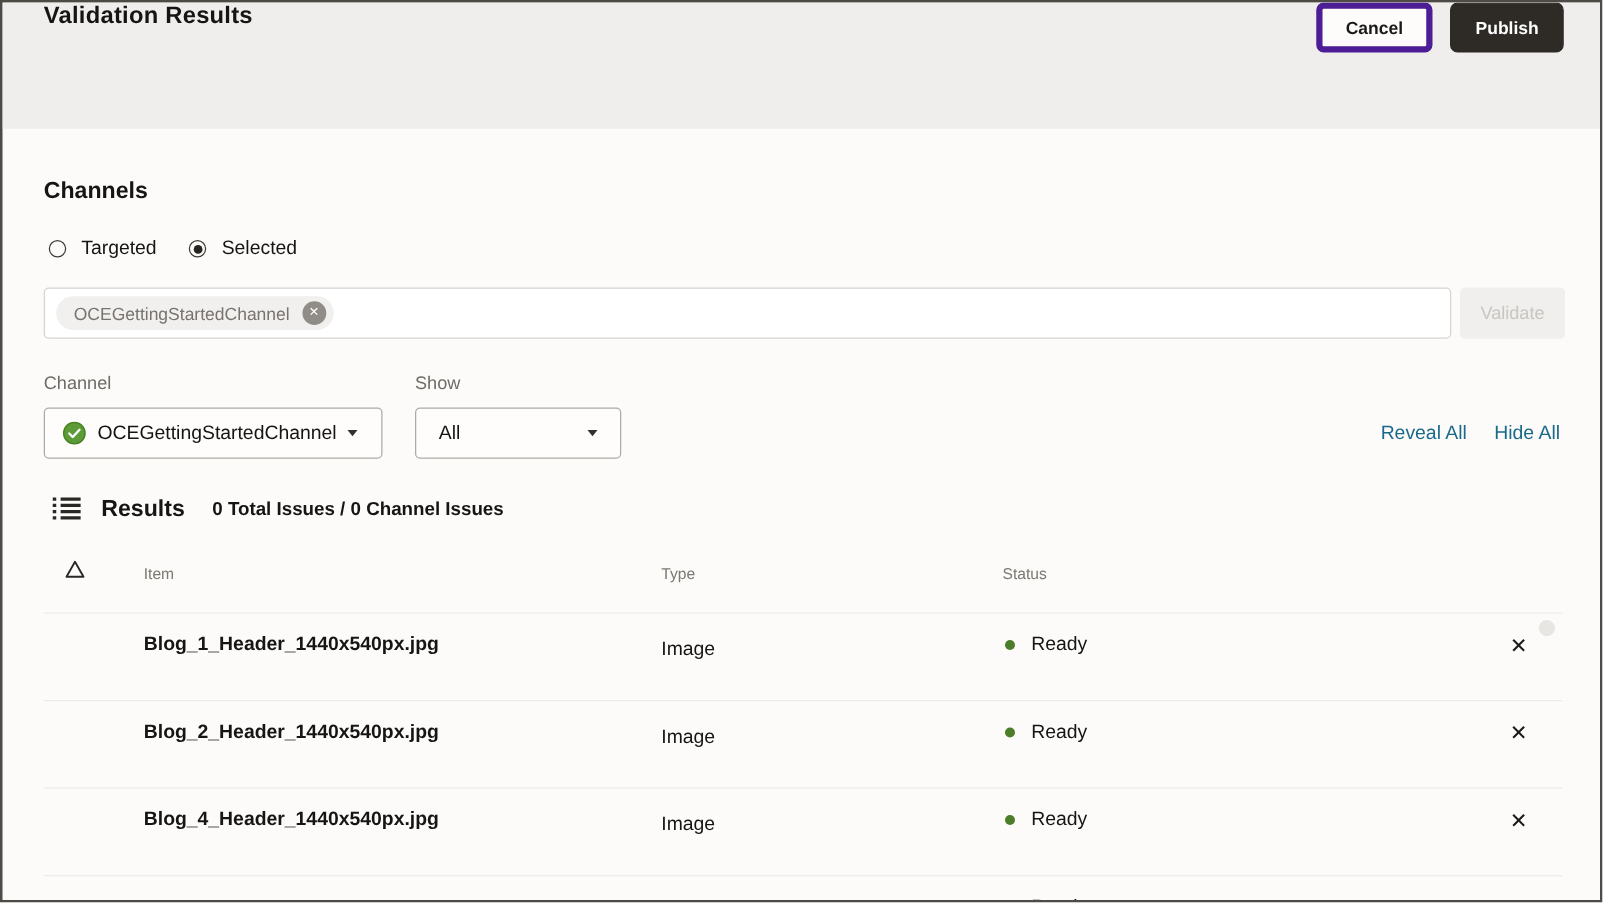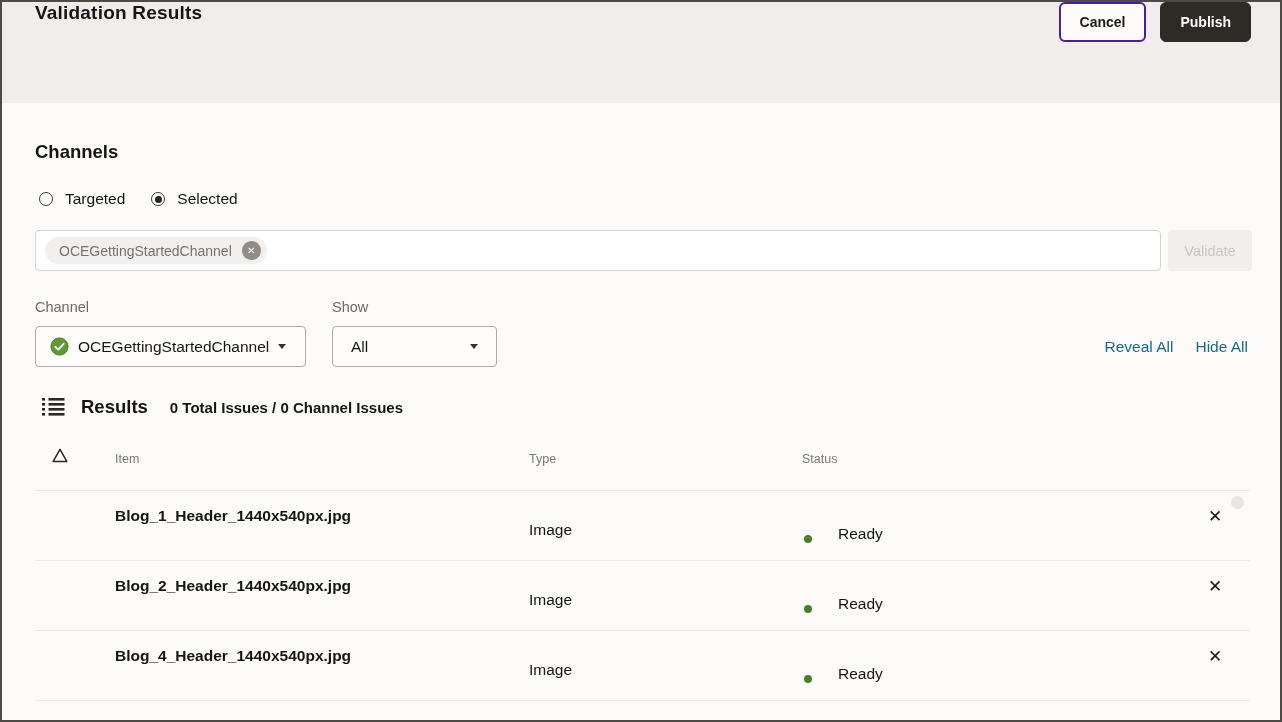--- a/index.html
+++ b/index.html
@@ -15,21 +15,21 @@
     background:#efeeec; display:flex; 
     justify-content:space-between; padding:0 29px 0 33px;
   }
   .topbar h1 { margin:0; font-size:19px; font-weight:bold; letter-spacing:.2px; }
   .actions { display:flex; gap:14px; }
   .btn {
     height:40px; border-radius:6px; font-size:14px; font-weight:bold;
     font-family:"Liberation Sans", sans-serif; cursor:pointer;
     display:flex; align-items:center; padding:0 19px;
   }
-  .btn-secondary { background:#fdfcfb; border:2px solid #4c1d95; color:#1b1a18; }
+  .btn-secondary { background:#fdfcfb; border:5px solid #4c1d95; color:#1b1a18; }
   .btn-primary   { background:#2e2a25; border:1px solid #2e2a25; color:#ffffff; }
   
   .channels-heading { position:absolute; left:33px; top:139px; margin:0; font-size:18.5px; font-weight:bold; }
   .radio-row { position:absolute; left:37px; top:188px; display:flex; align-items:flex-end; gap:26px; font-size:15.5px; }
   .radio-option { display:flex; align-items:center; gap:12px; cursor:pointer; }
   .radio { width:14px; height:14px; border:1.6px solid #403c38; border-radius:50%; position:relative; background:#fcfbf9; flex:none; }
   .radio.checked::after { content:""; position:absolute; inset:2.5px; background:#272421; border-radius:50%; }
   .token-field {
     position:absolute; left:33px; top:228px; width:1126px; height:41px;
     background:#ffffff; border:1px solid #d7d3ce; border-radius:4px;
@@ -66,22 +66,22 @@
   .results-header h2 { margin:0 0 0 16px; font-size:18.5px; font-weight:bold; }
   .results-summary { margin-left:22px; font-size:15px; font-weight:bold; }
   .table-head { position:absolute; left:0; top:440px; width:100%; height:48px; }
   .table-head .tri { position:absolute; left:50px; top:6px; }
   .col-label { position:absolute; top:10px; font-size:12.5px; color:#7c7872; }
   .col-item { left:113px; } .col-type { left:527px; } .col-status { left:800px; }
   .rows { position:absolute; left:0; top:488px; width:100%; }
   .row { position:relative; height:70px; }
   .row::before { content:""; position:absolute; left:33px; right:30px; top:0; border-top:1px solid #ecebe8; }
   .row .item { position:absolute; left:113px; top:0; line-height:52.5px; font-weight:bold; font-size:15.5px; cursor:pointer; }
-  .row .type { position:absolute; left:527px; top:14px; line-height:52.5px; font-size:15.5px; }
-  .row .status { position:absolute; left:802px; top:0; height:52.5px; display:flex; align-items:flex-end; gap:26px; font-size:15.5px; }
+  .row .type { position:absolute; left:527px; top:4px; line-height:52.5px; font-size:15.5px; }
+  .row .status { position:absolute; left:802px; top:0; height:52.5px; display:flex; align-items:center; gap:13px; font-size:15.5px; }
   .dot { width:8px; height:8px; border-radius:50%; background:#4c7d2b; flex:none; }
   .row .close {
     position:absolute; left:1202px; top:0; width:22px; height:52.5px;
     display:flex; align-items:center; justify-content:center;
     font-size:17px; color:#1b1a18; cursor:pointer;
   }
   .scroll-dot { position:absolute; left:1229px; top:494px; width:13px; height:13px; border-radius:50%; background:#e8e6e3; cursor:grab; }
 </style>
 </head>
 <body>

